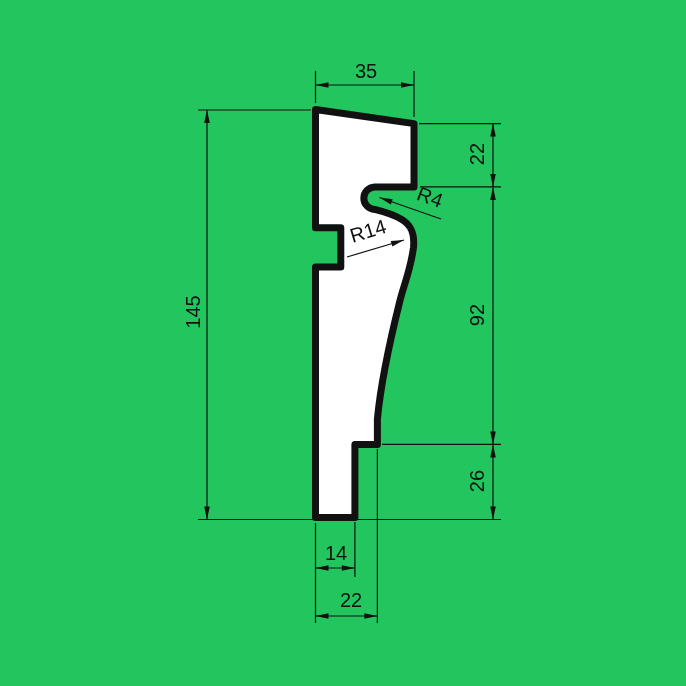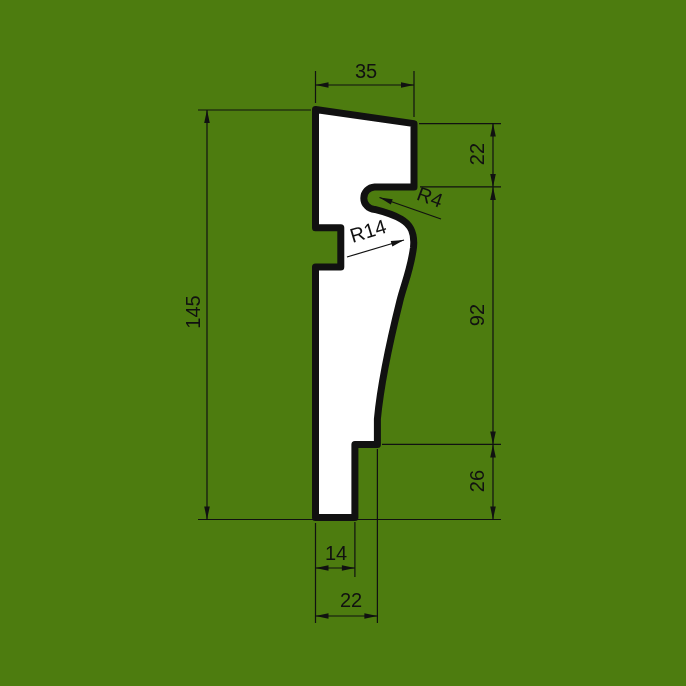--- a/index.html
+++ b/index.html
@@ -5,21 +5,21 @@
   html, body {
     margin: 0;
     padding: 0;
     background: #ffffff;
     font-family: "Liberation Sans", sans-serif;
   }
   .canvas {
     position: relative;
     width: 686px;
     height: 686px;
-    background: #4d7c0f;
+    background: #22c55e;
     overflow: hidden;
   }
   svg { display: block; }
   .thin  { stroke: #111111; stroke-width: 1.2; fill: none; }
   .thick { stroke: #111111; stroke-width: 7; fill: #ffffff;
            stroke-linejoin: round; stroke-linecap: round; }
   .arr   { fill: #111111; stroke: none; }
   text   { fill: #111111; font-family: "Liberation Sans", sans-serif;
            font-size: 20px; }
 </style>

